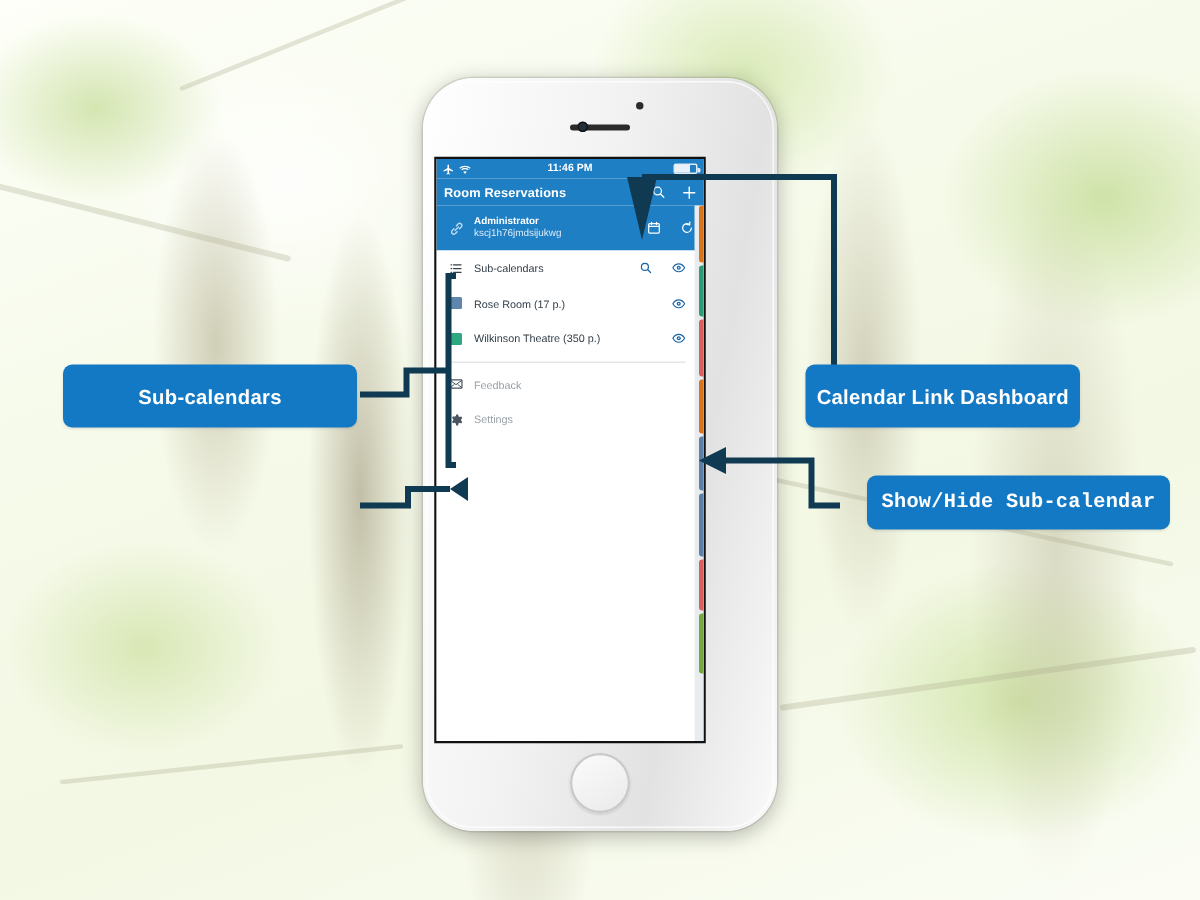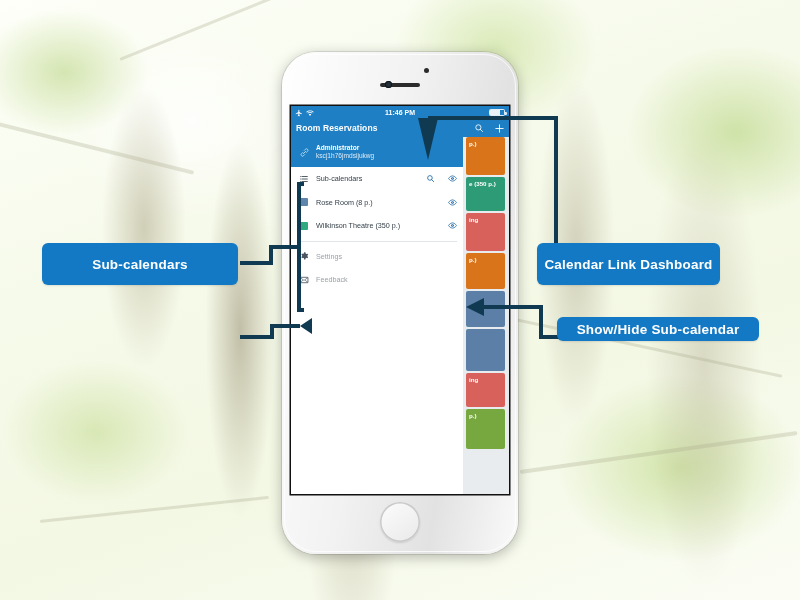--- a/index.html
+++ b/index.html
@@ -80,21 +80,21 @@
     transform: translateX(-50%);
     width: 40px; height: 40px; border-radius: 50%;
     background: linear-gradient(145deg,#fcfcfc,#e9e9e9);
     box-shadow: inset 0 0 0 1.5px #c9c9c9, 0 1px 2px rgba(0,0,0,.12);
   }
 
   
   .screen {
     position: absolute;
     left: 9px; top: 54px;
-    width: 218px; height: 388px;
+    width: 178px; height: 388px;
     background: #ffffff;
     overflow: hidden;
     box-shadow: 0 0 0 1.5px #111;
   }
 
   
   .statusbar {
     position: relative;
     height: 13px;
     background: #1e7fc4;
@@ -232,21 +232,21 @@
 
   <div class="callout" style="left:42px; top:243px; width:196px; height:42px;">
     <span>Sub-calendars</span>
   </div>
 
 
   <div class="callout" style="left:537px; top:243px; width:183px; height:42px;">
     <span>Calendar Link Dashboard</span>
   </div>
 
-  <div class="callout" style="left:557px; top:317px; width:202px; height:24px;">
+  <div class="callout" style="left:578px; top:317px; width:202px; height:36px;font-family:Liberation Mono, monospace;">
     <span>Show/Hide Sub-calendar</span>
   </div>
 
   <div class="phone">
     <div class="phone-inner-border"></div>
     <div class="sensor"></div>
     <div class="speaker"></div>
     <div class="camera"></div>
     <div class="home-btn"></div>
 
@@ -345,21 +345,21 @@
               <circle cx="12" cy="12" r="1.3" fill="#fff"></circle>
             </svg>
           </div>
         </div>
 
         <div id="subcal-list">
             <div class="drawer-row">
               <div class="row-leadicon">
                 <span class="swatch" style="background:#5e86ad"></span>
               </div>
-              <div class="row-label">Rose Room (8 p.)</div>
+              <div class="row-label">Rose Room (17 p.)</div>
               <div class="row-actions">
                 <svg class="eye" viewBox="0 0 24 24">
                   <path d="M1.5 12S5.5 5 12 5s10.5 7 10.5 7S18.5 19 12 19 1.5 12 1.5 12z" fill="none" stroke="#1765a8" stroke-width="2"></path>
                   <circle cx="12" cy="12" r="3.6" fill="#1765a8"></circle>
                   <circle cx="12" cy="12" r="1.3" fill="#fff"></circle>
                 </svg>
               </div>
             </div>
             <div class="drawer-row">
               <div class="row-leadicon">
@@ -374,33 +374,33 @@
                 </svg>
               </div>
             </div>
           </div>
 
         <div class="divider"></div>
 
         <div class="drawer-row">
           <div class="row-leadicon">
             <svg width="10" height="10" viewBox="0 0 24 24">
+              <rect x="2.5" y="5.5" width="19" height="13" rx="1" fill="none" stroke="#4a5560" stroke-width="2"></rect>
+              <path d="M2.5 6l9.5 7 9.5-7M2.5 18l7-5.5M21.5 18l-7-5.5" fill="none" stroke="#4a5560" stroke-width="1.6"></path>
+            </svg>
+          </div>
+          <div class="row-label muted">Feedback</div>
+        </div>
+
+        <div class="drawer-row">
+          <div class="row-leadicon">
+            <svg width="10" height="10" viewBox="0 0 24 24">
               <path fill="#4a5560" d="M12 8.2A3.8 3.8 0 1 0 12 15.8 3.8 3.8 0 0 0 12 8.2zm0 6a2.2 2.2 0 1 1 0-4.4 2.2 2.2 0 0 1 0 4.4z"></path>
               <path fill="#4a5560" d="M20.2 13.3l-.1-2.6 2-1.5-1.6-2.8-2.4.9-2.2-1.3L15.5 3h-3.2l-.5 2.6L9.7 6.9l-2.4-1L5.7 8.7l2 1.6-.1 2.6-2 1.5 1.6 2.8 2.4-.9 2.2 1.3.4 3h3.2l.5-3 2.1-1.2 2.4 1 1.6-2.8z"></path>
             </svg>
           </div>
           <div class="row-label muted">Settings</div>
         </div>
 
-        <div class="drawer-row">
-          <div class="row-leadicon">
-            <svg width="10" height="10" viewBox="0 0 24 24">
-              <rect x="2.5" y="5.5" width="19" height="13" rx="1" fill="none" stroke="#4a5560" stroke-width="2"></rect>
-              <path d="M2.5 6l9.5 7 9.5-7M2.5 18l7-5.5M21.5 18l-7-5.5" fill="none" stroke="#4a5560" stroke-width="1.6"></path>
-            </svg>
-          </div>
-          <div class="row-label muted">Feedback</div>
-        </div>
-
       </div>
     </div>
   </div>
 </div>
 
 </body></html>

